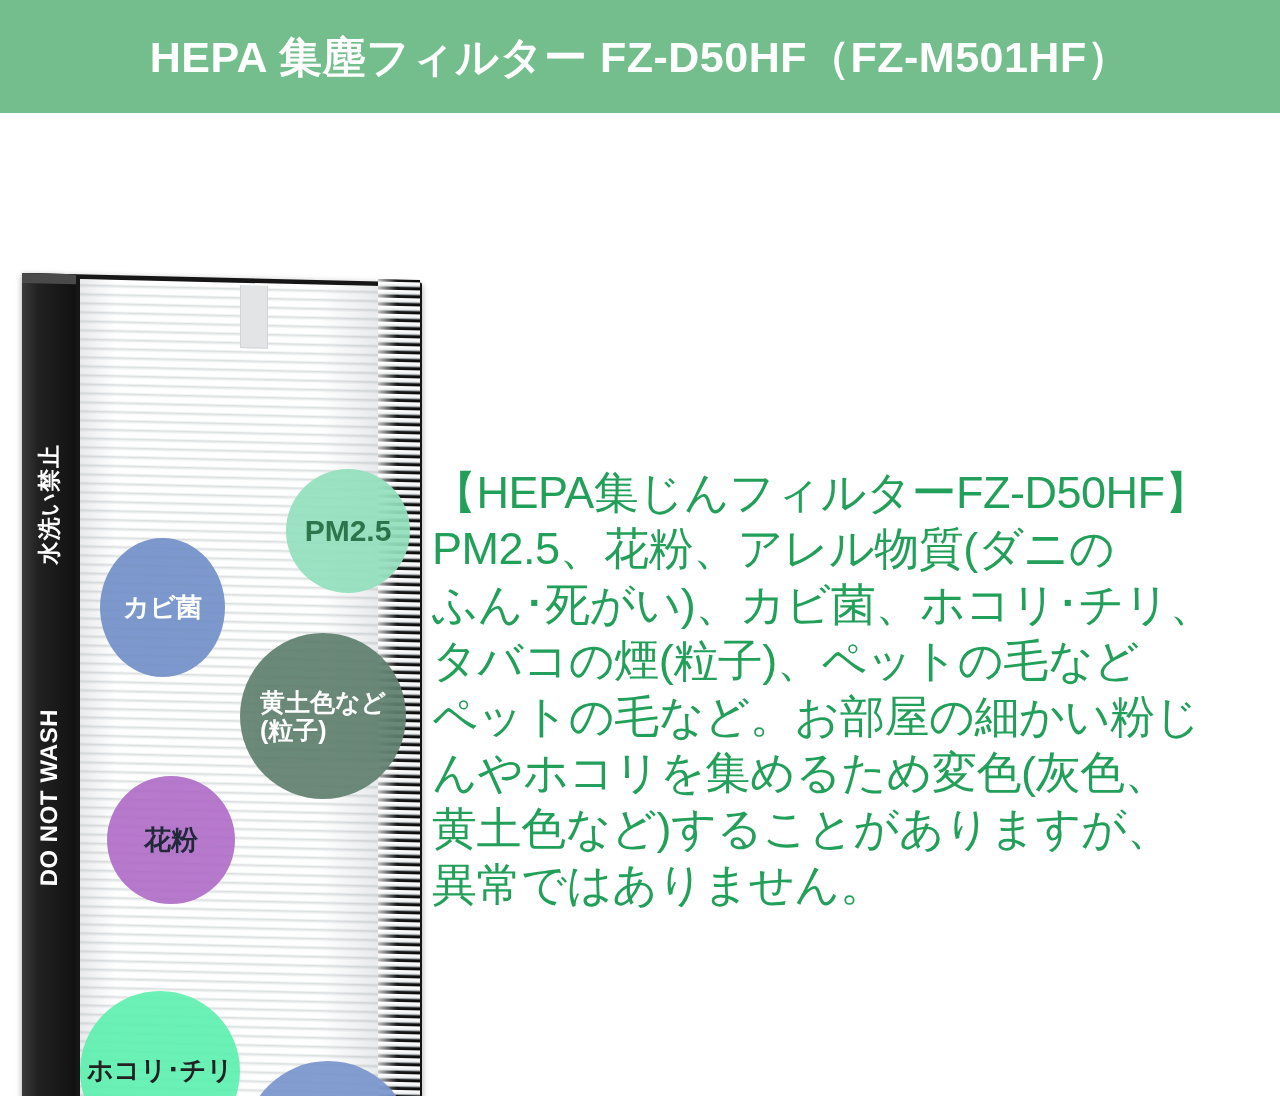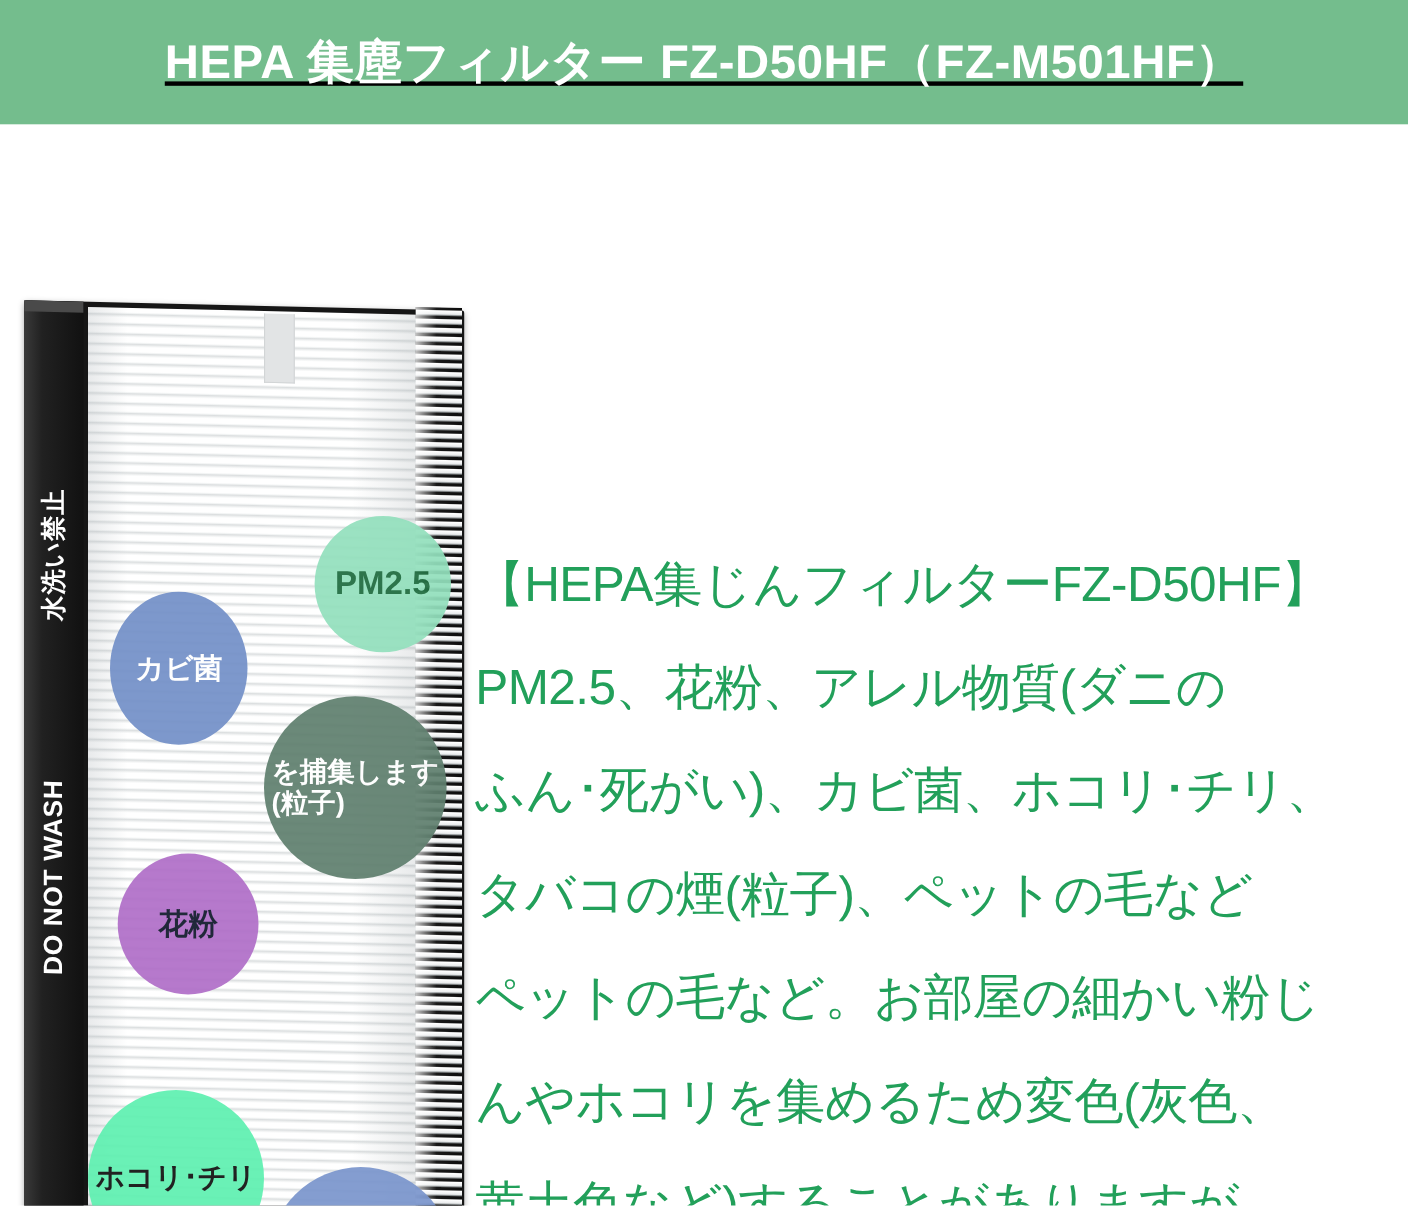--- a/index.html
+++ b/index.html
@@ -22,21 +22,20 @@
     position: absolute;
     left: 0;
     top: 0;
     width: 1280px;
     height: 113px;
     background: #74bd8d;
     display: flex;
     align-items: center;
     justify-content: center;
     box-sizing: border-box;
-    text-decoration: underline;
   }
   .header-title {
     color: #ffffff;
     font-size: 43px;
     font-weight: bold;
     letter-spacing: 0.5px;
     white-space: nowrap;
     line-height: 1;
     margin-top: 2px;
   }
@@ -242,21 +241,21 @@
     position: absolute;
     left: 432px;
     top: 465px;
     width: 836px;
     color: #22a05a;
     font-size: 45px;
     font-weight: normal;
     line-height: 56px;
     letter-spacing: -0.5px;
   }
-  .description .line { white-space: nowrap; display: block; margin-top: 38px; }
+  .description .line { white-space: nowrap; display: block; }
 </style>
 </head>
 <body>
 
 <div class="header-band">
   <div class="header-title">HEPA 集塵フィルター FZ-D50HF（FZ-M501HF）</div>
 </div>
 
 <div class="filter-stage">
   <div class="filter-body">
@@ -282,21 +281,21 @@
     <div class="bubble" id="bubble-pm25">
       <span class="bubble-label">PM2.5</span>
     </div>
 
     <div class="bubble" id="bubble-mold">
       <span class="bubble-label">カビ菌</span>
     </div>
 
     <div class="bubble" id="bubble-smoke">
       <span class="bubble-label">
-        <span>を捕集します</span><br>
+        <span>黄土色など</span><br>
         <span>(粒子)</span>
       </span>
     </div>
 
     <div class="bubble" id="bubble-pollen">
       <span class="bubble-label">花粉</span>
     </div>
 
 
     <div class="bubble" id="bubble-dust">
@@ -311,13 +310,14 @@
 </div>
 
 <div class="description">
   <span class="line">【HEPA集じんフィルターFZ-D50HF】</span>
   <span class="line">PM2.5、花粉、アレル物質(ダニの</span>
   <span class="line">ふん･死がい)、カビ菌、ホコリ･チリ、</span>
   <span class="line">タバコの煙(粒子)、ペットの毛など</span>
   <span class="line">ペットの毛など。お部屋の細かい粉じ</span>
   <span class="line">んやホコリを集めるため変色(灰色、</span>
   <span class="line">黄土色など)することがありますが、</span>
+  <span class="line">異常ではありません。</span>
 </div>
 
 </body></html>

